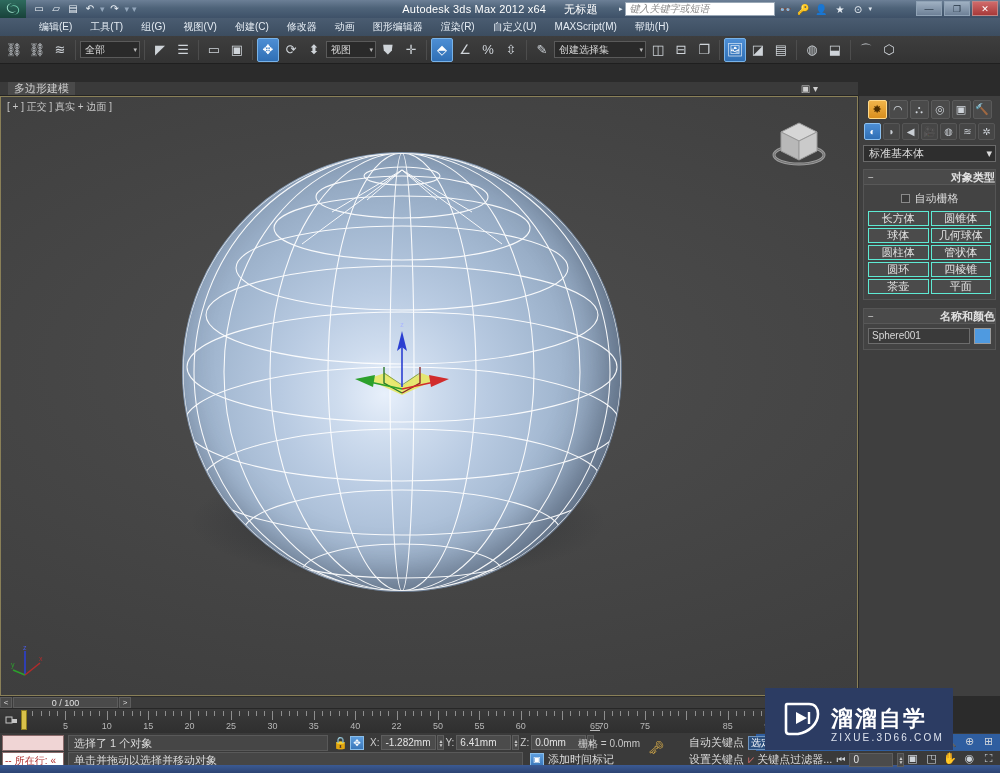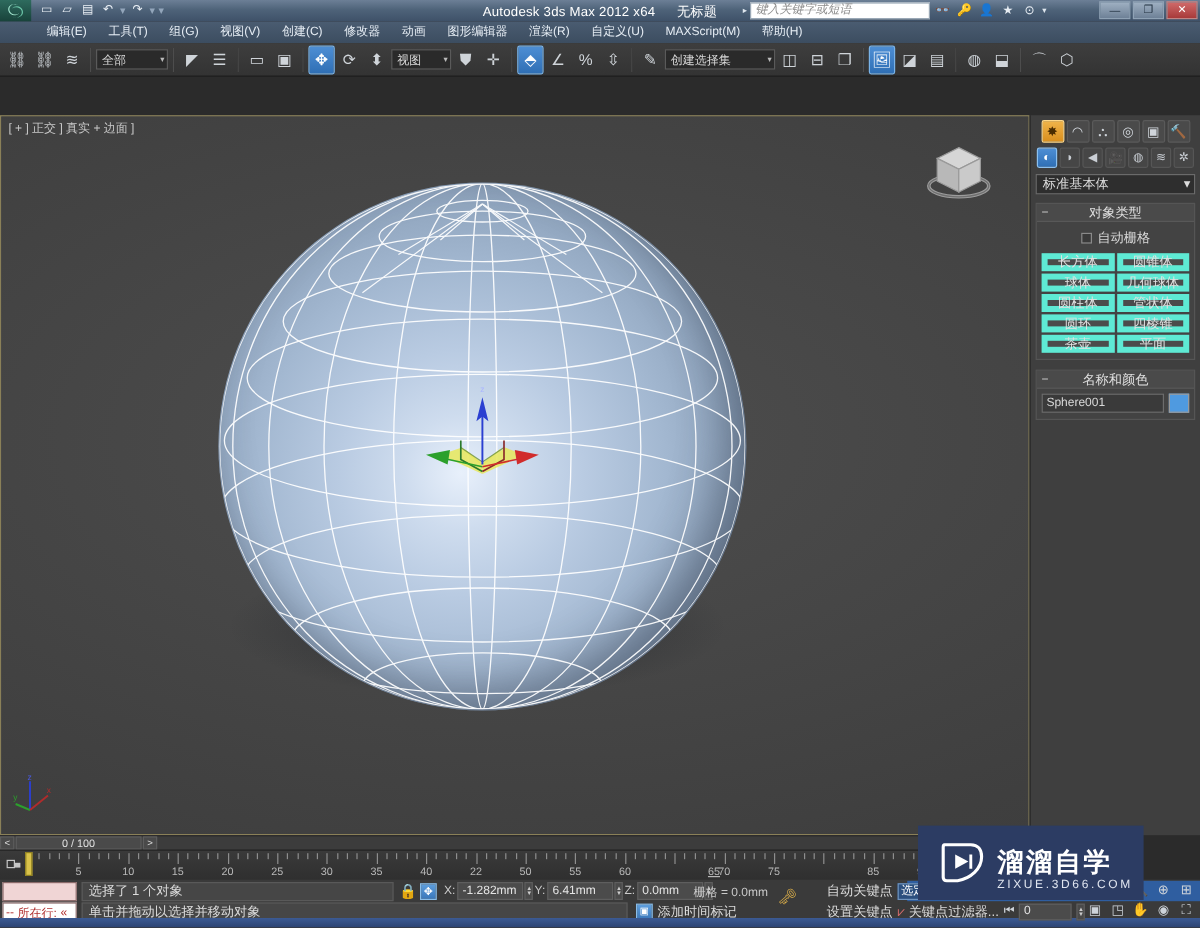--- a/index.html
+++ b/index.html
@@ -157,28 +157,28 @@
     width:100%; height:17px; background:#2e2e2e; border:1px solid #6a6a6a;
     display:flex;align-items:center;justify-content:space-between;
     font-size:11px;color:#dcdcdc;padding:0 3px 0 5px; margin-bottom:7px;
   }
   .rollout { border:1px solid #555; background:#434343; margin-bottom:8px; }
   .rollout-hdr {
     height:15px; background:#4a4a4a; border-bottom:1px solid #585858;
     display:flex; align-items:center; font-size:11px; color:#e0e0e0; position:relative;
   }
   .rollout-hdr .minus { position:absolute; left:4px; font-size:10px; color:#cfcfcf; }
-  .rollout-hdr .ttl { width:100%; text-align:center; }
+  .rollout-hdr .ttl { width:100%; text-align:right;font-weight:bold; }
   .rollout-body { padding:4px 4px 5px 4px; }
   .chkrow { display:flex; align-items:center; justify-content:center; gap:5px; margin:2px 0 5px 0; }
   .chkbox { width:9px;height:9px;background:#3a3a3a;border:1px solid #8a8a8a; }
   .chklabel { font-size:11px; color:#d7d7d7; }
   .btngrid { display:grid; grid-template-columns:1fr 1fr; gap:2px; }
   .objbtn {
-    height:15px; background:#4b4b4b; border:5px solid #5eead4;
+    height:15px; background:#4b4b4b; border:1px solid #5eead4;
     display:flex;align-items:center;justify-content:center;
     font-size:11px; color:#e2e2e2;
   }
   .namerow { display:flex; gap:4px; align-items:center; }
   .nameinput {
     flex:1; height:16px; background:#3a3a3a; border:1px solid #6c6c6c;
     font-size:10px; color:#d9d9d9; padding:0 3px; line-height:14px;
     font-family:"Liberation Sans", sans-serif;
   }
   .swatch { width:17px;height:16px; background:#4f9ae0; border:1px solid #9a9a9a; }
@@ -366,20 +366,24 @@
       <div class="tb">◪</div>
       <div class="tb">▤</div>
       <div class="tbsep"></div>
       <div class="tb">◍</div>
       <div class="tb">⬓</div>
       <div class="tbsep"></div>
       <div class="tb">⌒</div>
       <div class="tb">⬡</div>
     </div>
 
+  <div class="ribbon-sub">
+    <span class="rsub">多边形建模</span>
+    <span class="ribbon-menu-ico">▣ ▾</span>
+  </div>
 
   <div class="viewport">
     <div class="vp-grad"></div>
     <div class="vp-label">[ + ] 正交 ] 真实 + 边面 ]</div>
 
     <div class="viewcube">
       <svg width="60" height="60" viewBox="0 0 60 60">
         <ellipse cx="30" cy="40" rx="25" ry="9" fill="none" stroke="#b9b9b9" stroke-width="3" opacity=".75"></ellipse>
         <ellipse cx="30" cy="40" rx="25" ry="9" fill="none" stroke="#6f6f6f" stroke-width="1"></ellipse>
         <g>

